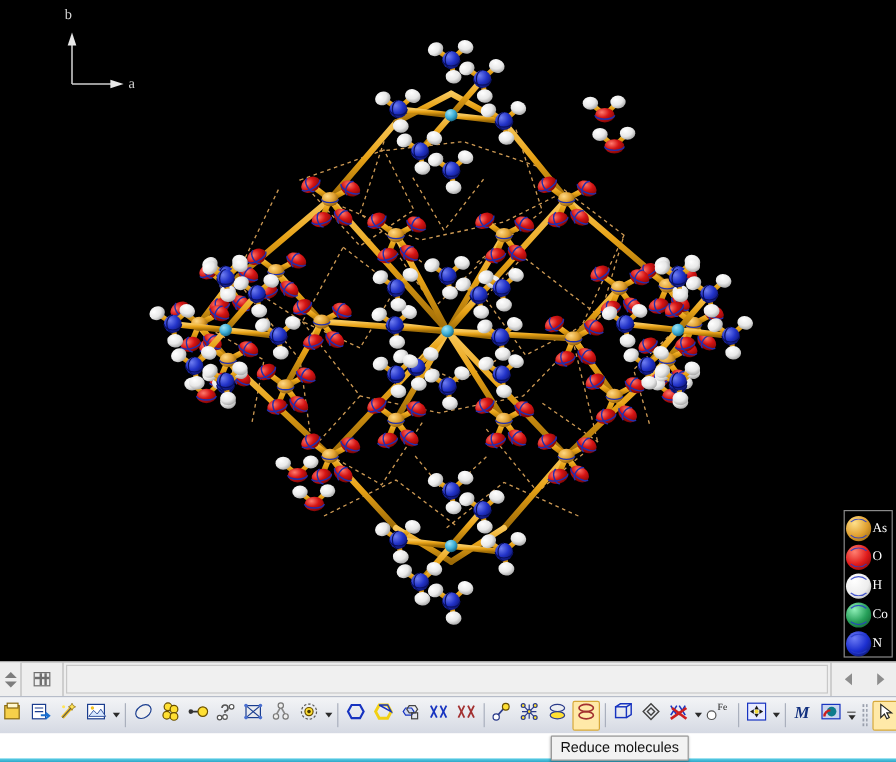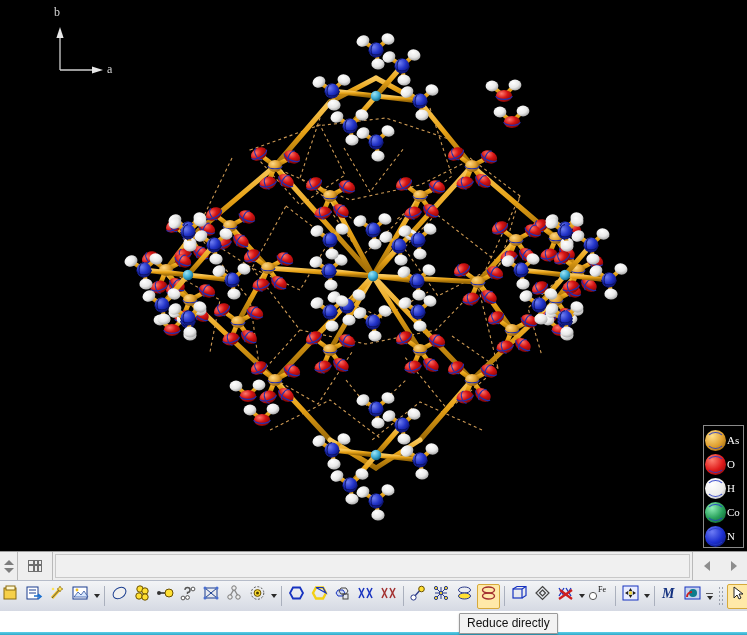--- a/index.html
+++ b/index.html
@@ -585,16 +585,16 @@
       <svg width="17" height="16" viewBox="0 0 17 16">
           <polygon points="4,2 4,13 7,10 9,14 11,13 9,9 13,9" fill="#fff" stroke="#222" stroke-width="1"></polygon>
         </svg>
     </div>
 
   </div>
 
   <div id="bottomline"></div>
 
   <div id="tooltip">
-    <span>Reduce directly</span>
+    <span>Reduce molecules</span>
   </div>
 
 </div>
 
 </body></html>

